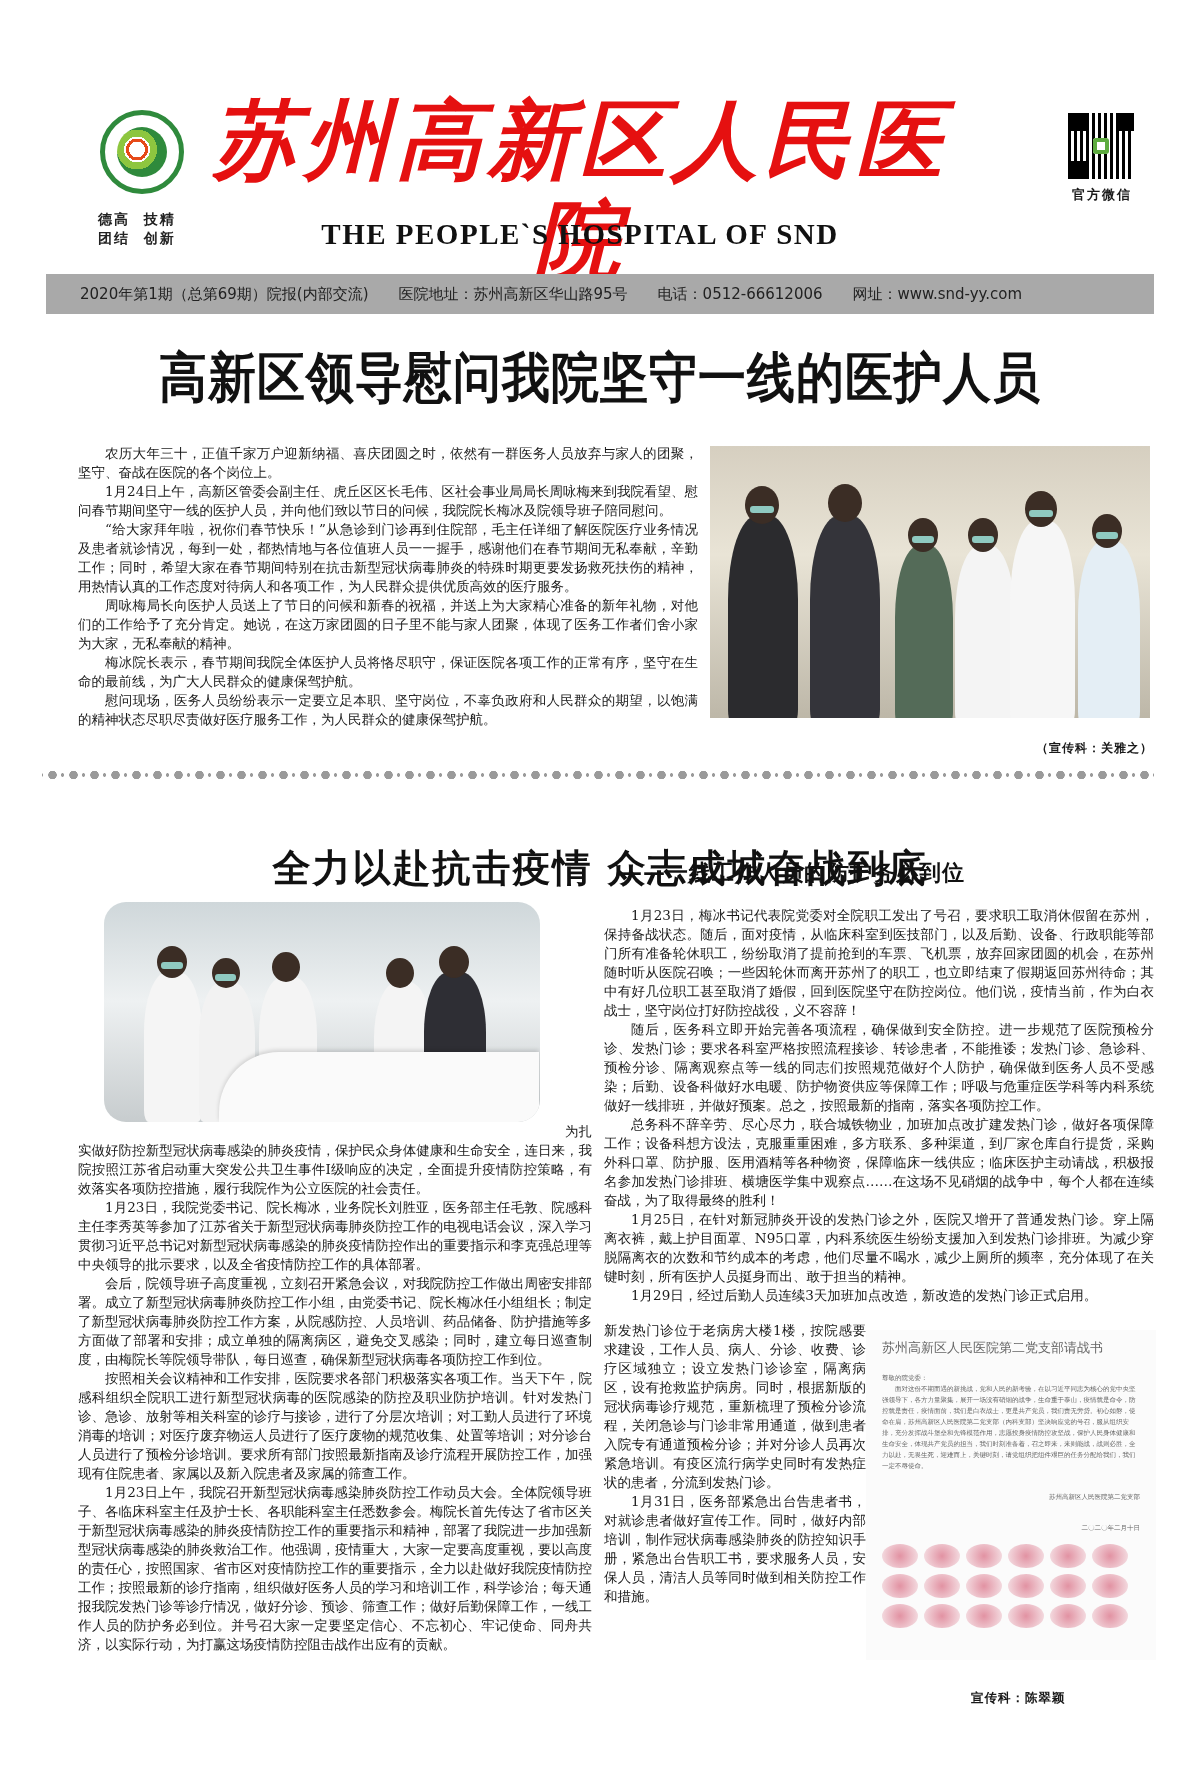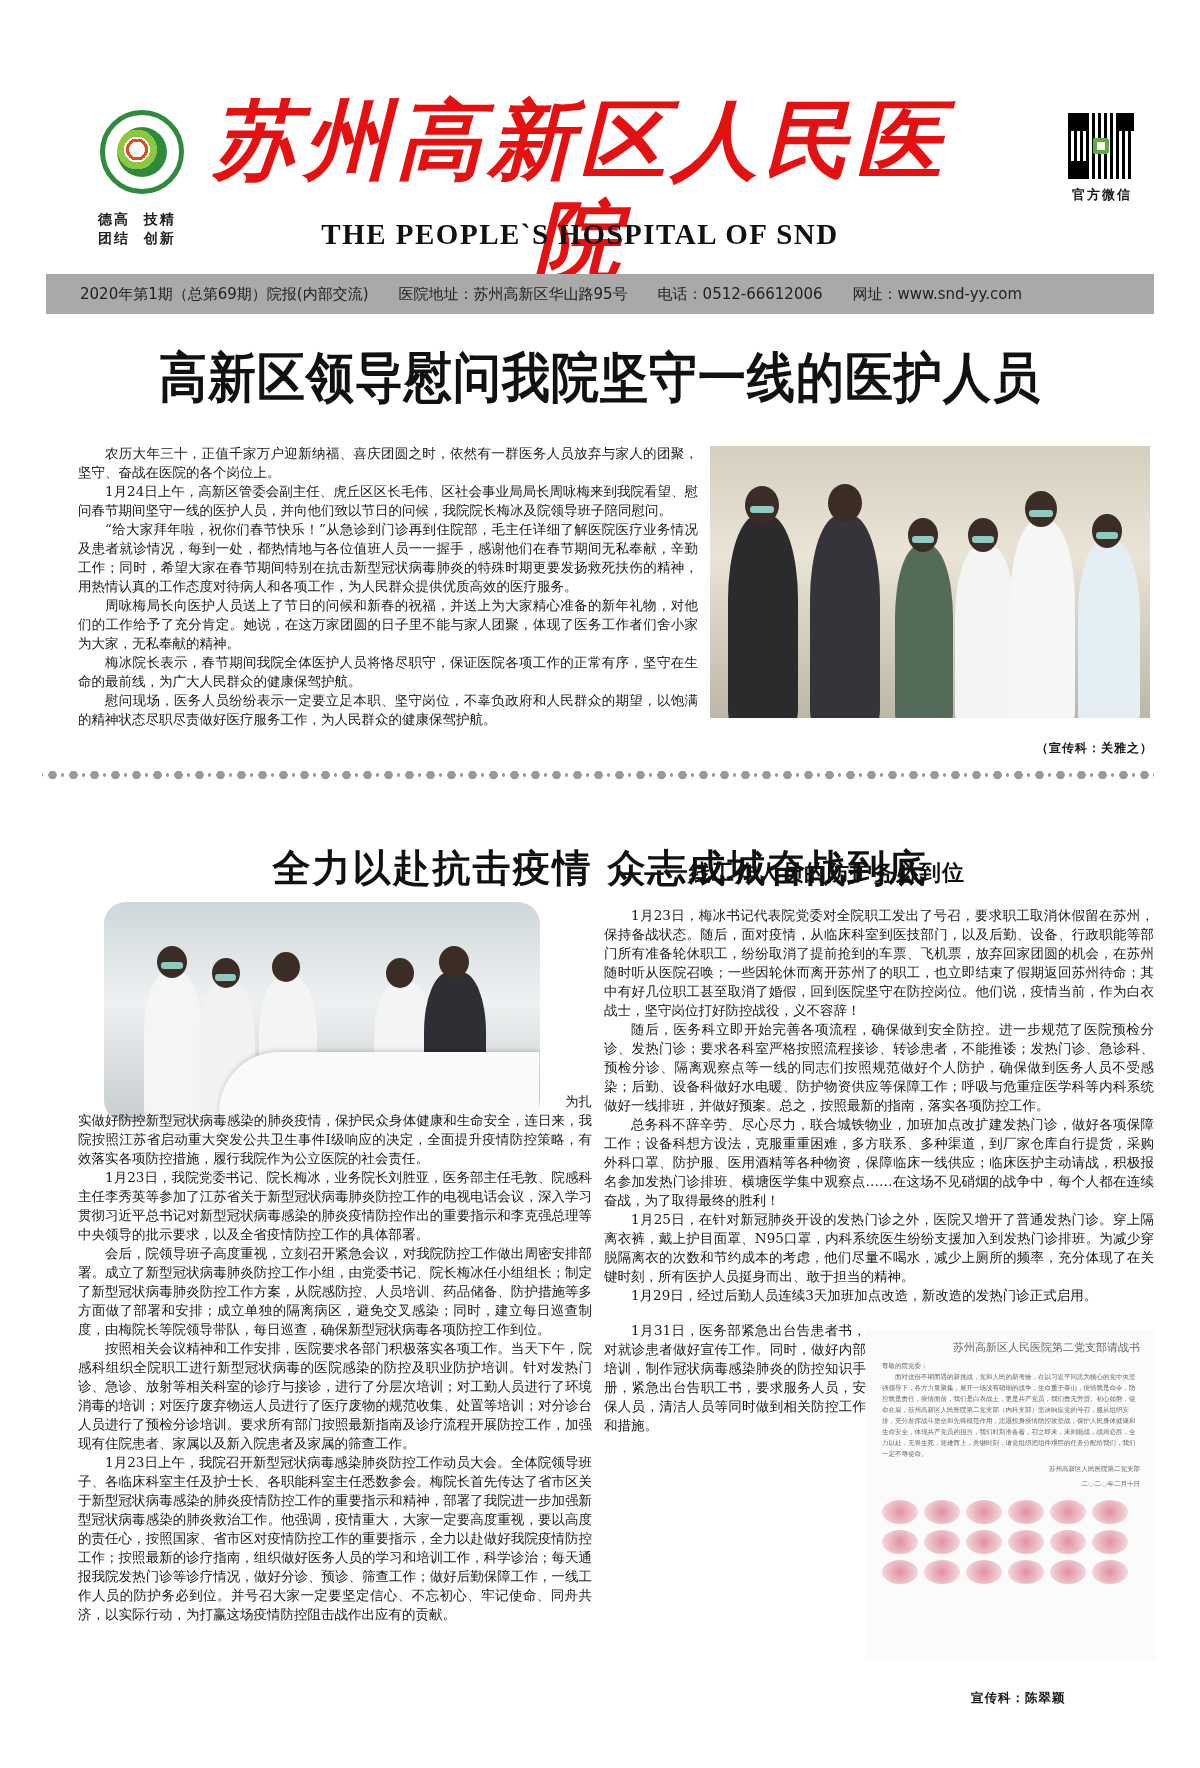--- a/index.html
+++ b/index.html
@@ -57,29 +57,29 @@
                                radial-gradient(circle, #9a9a9a 0 1.5px, transparent 2px);
              background-size: 21px 14px, 21px 14px; background-position: 0 0, 10px 0; }
 
   .headline2 { left: 0; top: 800px; width: 1200px; text-align: center; font-family: "DejaVu Sans", sans-serif;
                font-weight: bold; font-size: 38px; letter-spacing: 2px; color: #111; margin-top: 43px; }
   .subhead2 { left: 620px; top: 858px; font-family: "DejaVu Sans", sans-serif; font-weight: bold;
               font-size: 22px; color: #111; letter-spacing: 1px; }
 
   .photo2 { left: 104px; top: 902px; width: 436px; height: 220px; border-radius: 22px; overflow: hidden;
             background: linear-gradient(180deg, #cfd7da 0%, #eef1f2 45%, #c7ccce 100%); }
-  .article2-left { left: 78px; top: 1092px; width: 514px; }
+  .article2-left { left: 78px; top: 1122px; width: 514px; }
   .article2-left .first-line { text-align: right; }
 
   .article2-right-top { left: 604px; top: 906px; width: 550px; }
   .article2-right-narrow { left: 604px; top: 1321px; width: 262px; }
   .letter { left: 866px; top: 1330px; width: 290px; height: 330px; background: #fbfbfb;
             font-size: 6.5px; line-height: 11px; color: #666; padding: 12px 16px; box-sizing: border-box; }
-  .letter-title { text-align: right; font-size: 11px; margin-bottom: 8px; }
-  .letter-sign { text-align: right; margin-top: 4px; }
+  .letter-title { text-align: left; font-size: 13px; margin-bottom: 20px; }
+  .letter-sign { text-align: right; margin-top: 20px; }
   .prints { display: flex; flex-wrap: wrap; gap: 6px; margin-top: 10px; }
   .print { width: 36px; height: 24px; border-radius: 50%; background: radial-gradient(circle, rgba(205,60,90,0.55), rgba(220,120,140,0.15)); }
 
   .byline2 { left: 930px; top: 1690px; font-family: Liberation Serif, serif; font-weight: bold; font-size: 12.5px; letter-spacing: 1px; margin-left: 41px; }
 
   
   .fig { position: absolute; border-radius: 40% 40% 8% 8%; }
   .head { position: absolute; border-radius: 50%; background: #3b2d25; }
   .mask { position: absolute; height: 7px; border-radius: 3px; background: #8fc9c0; }
 </style>
@@ -164,20 +164,21 @@
 
 <div class="abs col article2-right-top">
   <p>1月23日，梅冰书记代表院党委对全院职工发出了号召，要求职工取消休假留在苏州，保持备战状态。随后，面对疫情，从临床科室到医技部门，以及后勤、设备、行政职能等部门所有准备轮休职工，纷纷取消了提前抢到的车票、飞机票，放弃回家团圆的机会，在苏州随时听从医院召唤；一些因轮休而离开苏州了的职工，也立即结束了假期返回苏州待命；其中有好几位职工甚至取消了婚假，回到医院坚守在防控岗位。他们说，疫情当前，作为白衣战士，坚守岗位打好防控战役，义不容辞！</p>
   <p>随后，医务科立即开始完善各项流程，确保做到安全防控。进一步规范了医院预检分诊、发热门诊；要求各科室严格按照流程接诊、转诊患者，不能推诿；发热门诊、急诊科、预检分诊、隔离观察点等一线的同志们按照规范做好个人防护，确保做到医务人员不受感染；后勤、设备科做好水电暖、防护物资供应等保障工作；呼吸与危重症医学科等内科系统做好一线排班，并做好预案。总之，按照最新的指南，落实各项防控工作。</p>
   <p>总务科不辞辛劳、尽心尽力，联合城铁物业，加班加点改扩建发热门诊，做好各项保障工作；设备科想方设法，克服重重困难，多方联系、多种渠道，到厂家仓库自行提货，采购外科口罩、防护服、医用酒精等各种物资，保障临床一线供应；临床医护主动请战，积极报名参加发热门诊排班、横塘医学集中观察点……在这场不见硝烟的战争中，每个人都在连续奋战，为了取得最终的胜利！</p>
   <p>1月25日，在针对新冠肺炎开设的发热门诊之外，医院又增开了普通发热门诊。穿上隔离衣裤，戴上护目面罩、N95口罩，内科系统医生纷纷支援加入到发热门诊排班。为减少穿脱隔离衣的次数和节约成本的考虑，他们尽量不喝水，减少上厕所的频率，充分体现了在关键时刻，所有医护人员挺身而出、敢于担当的精神。</p>
   <p>1月29日，经过后勤人员连续3天加班加点改造，新改造的发热门诊正式启用。</p>
 </div>
 
 <div class="abs col article2-right-narrow">
+  <p style="text-indent:0">新发热门诊位于老病房大楼1楼，按院感要求建设，工作人员、病人、分诊、收费、诊疗区域独立；设立发热门诊诊室，隔离病区，设有抢救监护病房。同时，根据新版的冠状病毒诊疗规范，重新梳理了预检分诊流程，关闭急诊与门诊非常用通道，做到患者入院专有通道预检分诊；并对分诊人员再次紧急培训。有疫区流行病学史同时有发热症状的患者，分流到发热门诊。</p>
   <p>1月31日，医务部紧急出台告患者书，对就诊患者做好宣传工作。同时，做好内部培训，制作冠状病毒感染肺炎的防控知识手册，紧急出台告职工书，要求服务人员，安保人员，清洁人员等同时做到相关防控工作和措施。</p>
 </div>
 
 <div class="abs letter">
   <div class="letter-title">苏州高新区人民医院第二党支部请战书</div>
   <div>尊敬的院党委：</div>
   <div style="text-indent:2em">面对这份不期而遇的新挑战，党和人民的新考验，在以习近平同志为核心的党中央坚强领导下，各方力量聚集，展开一场没有硝烟的战争，生命重于泰山，疫情就是命令，防控就是责任，疫情面前，我们是白衣战士，更是共产党员，我们责无旁贷。初心如磐，使命在肩，苏州高新区人民医院第二党支部（内科支部）坚决响应党的号召，服从组织安排，充分发挥战斗堡垒和先锋模范作用，志愿投身疫情防控攻坚战，保护人民身体健康和生命安全，体现共产党员的担当，我们时刻准备着，召之即来，来则能战，战则必胜，全力以赴，无畏生死，迎难而上，关键时刻，请党组织把组件艰巨的任务分配给我们，我们一定不辱使命。</div>
   <div class="letter-sign">苏州高新区人民医院第二党支部</div>
   <div class="letter-sign">二〇二〇年二月十日</div>
   <div class="prints">

